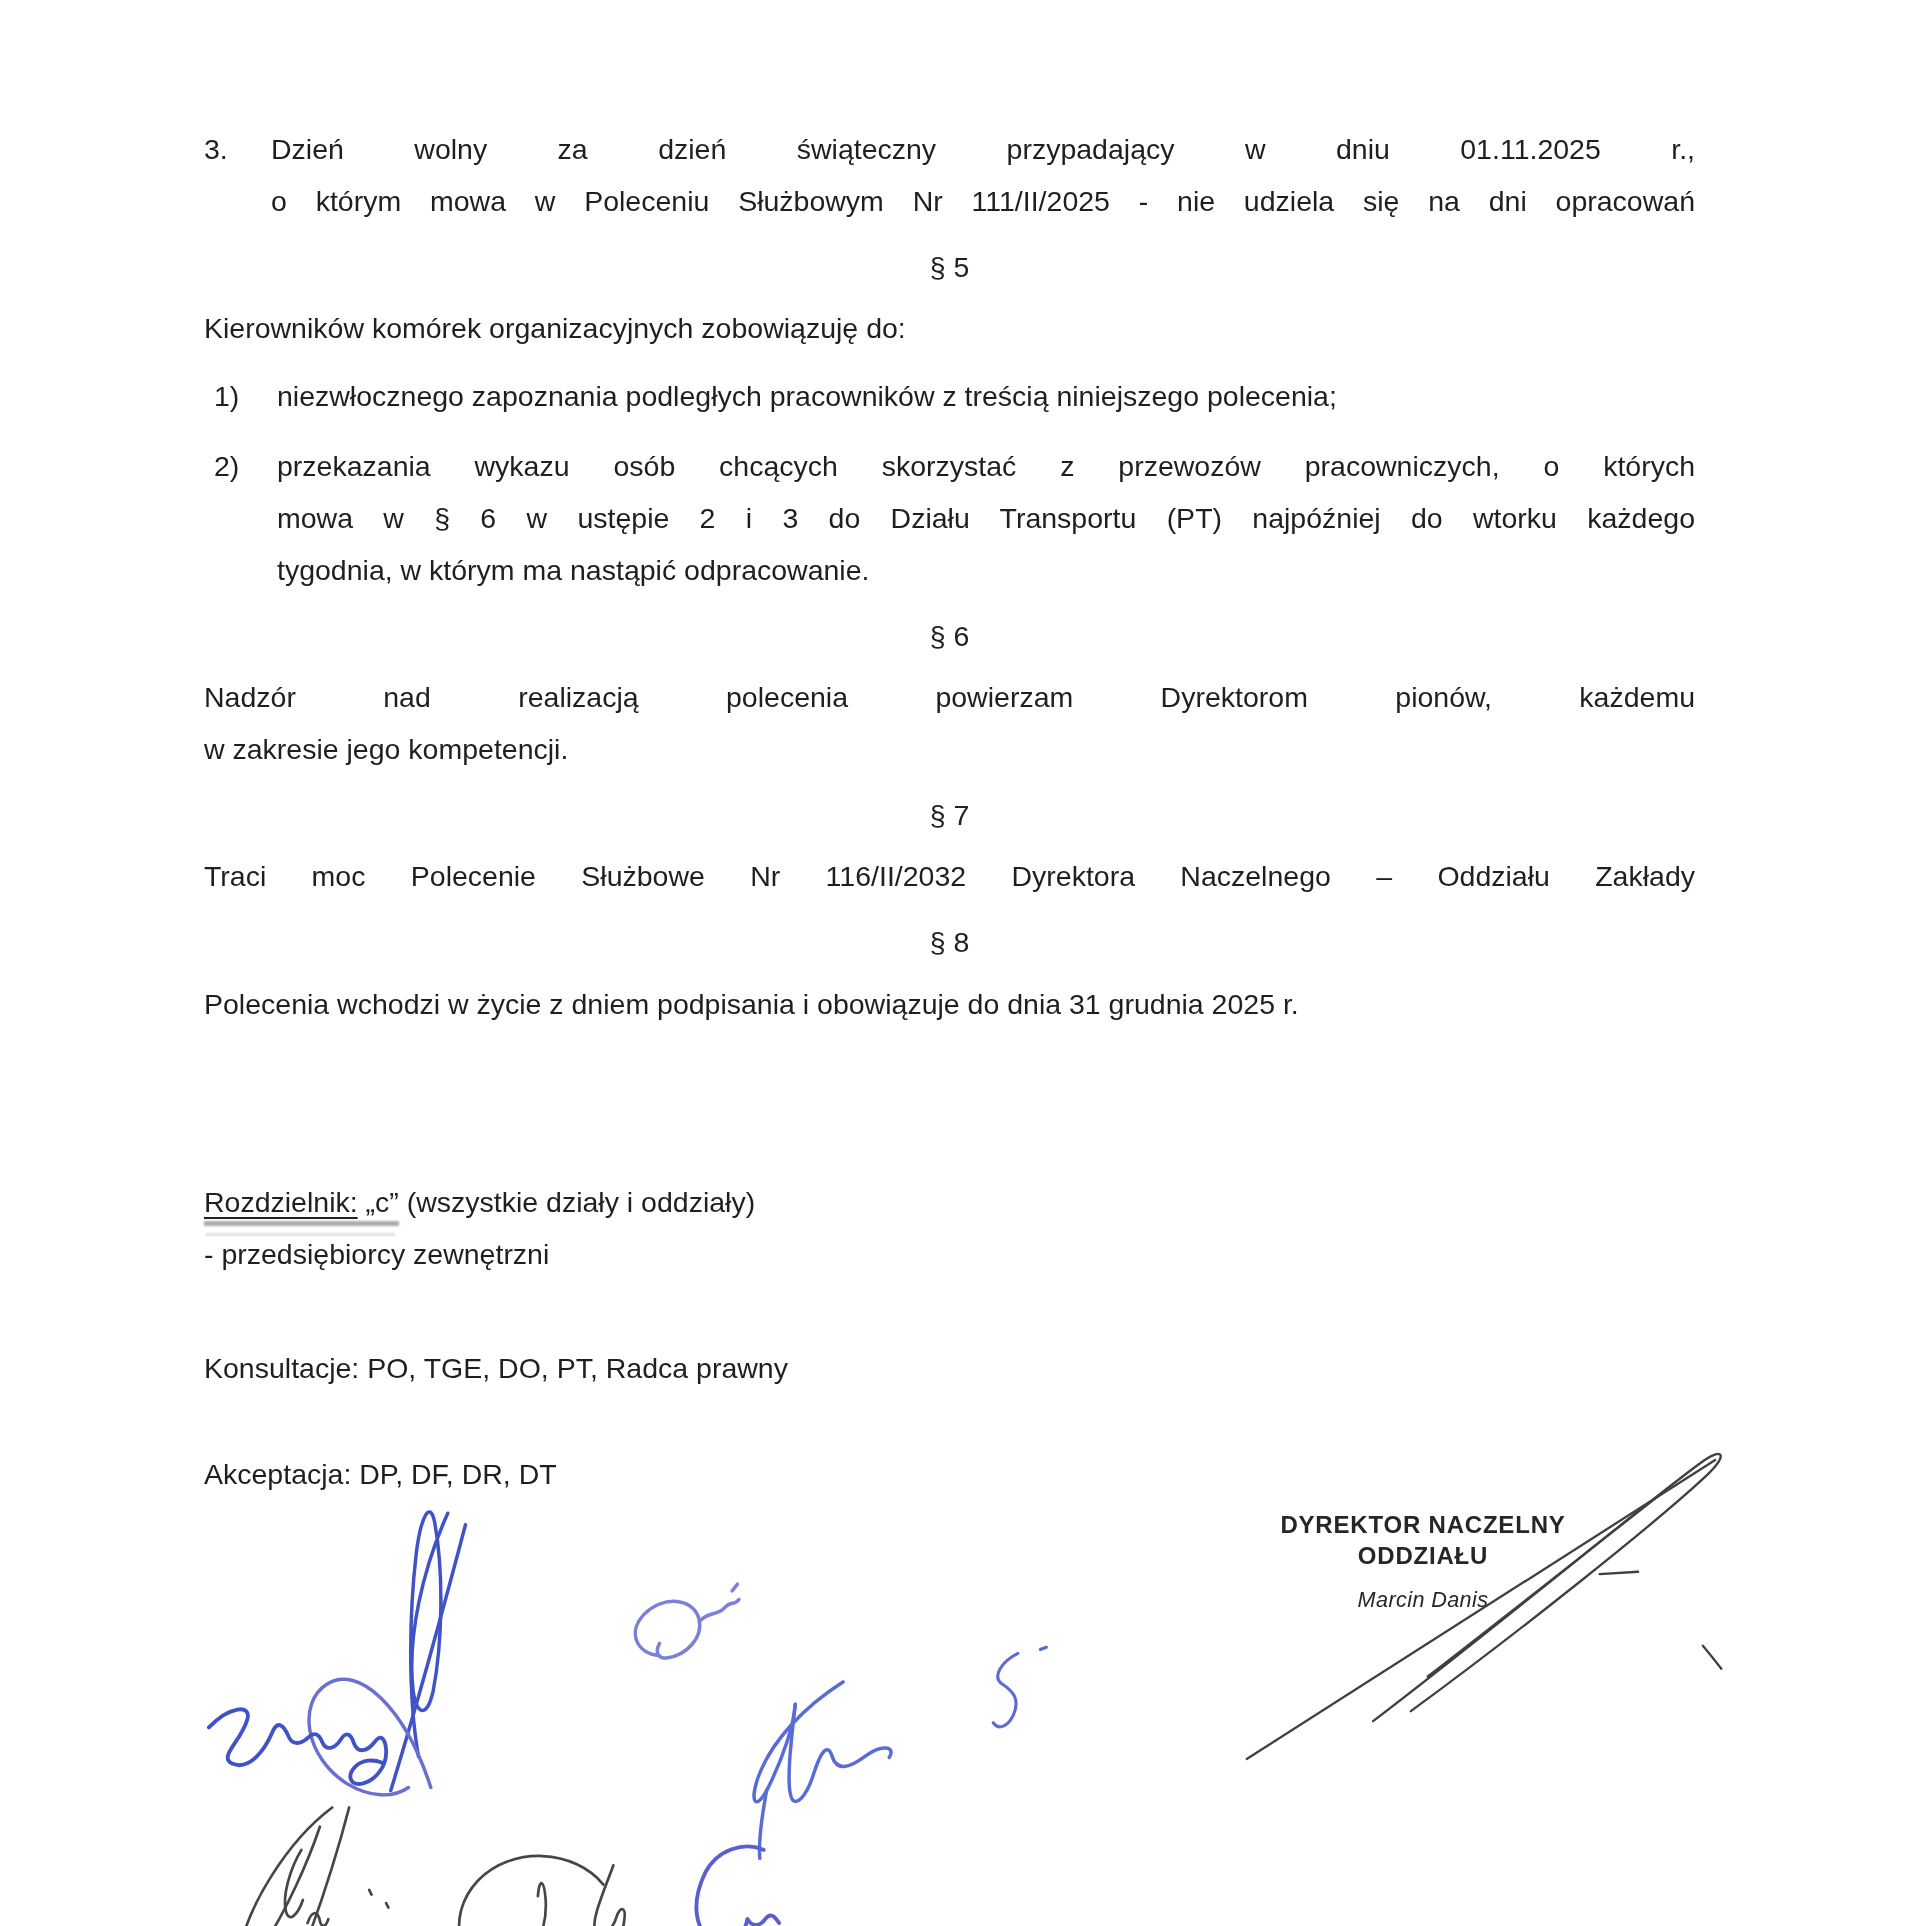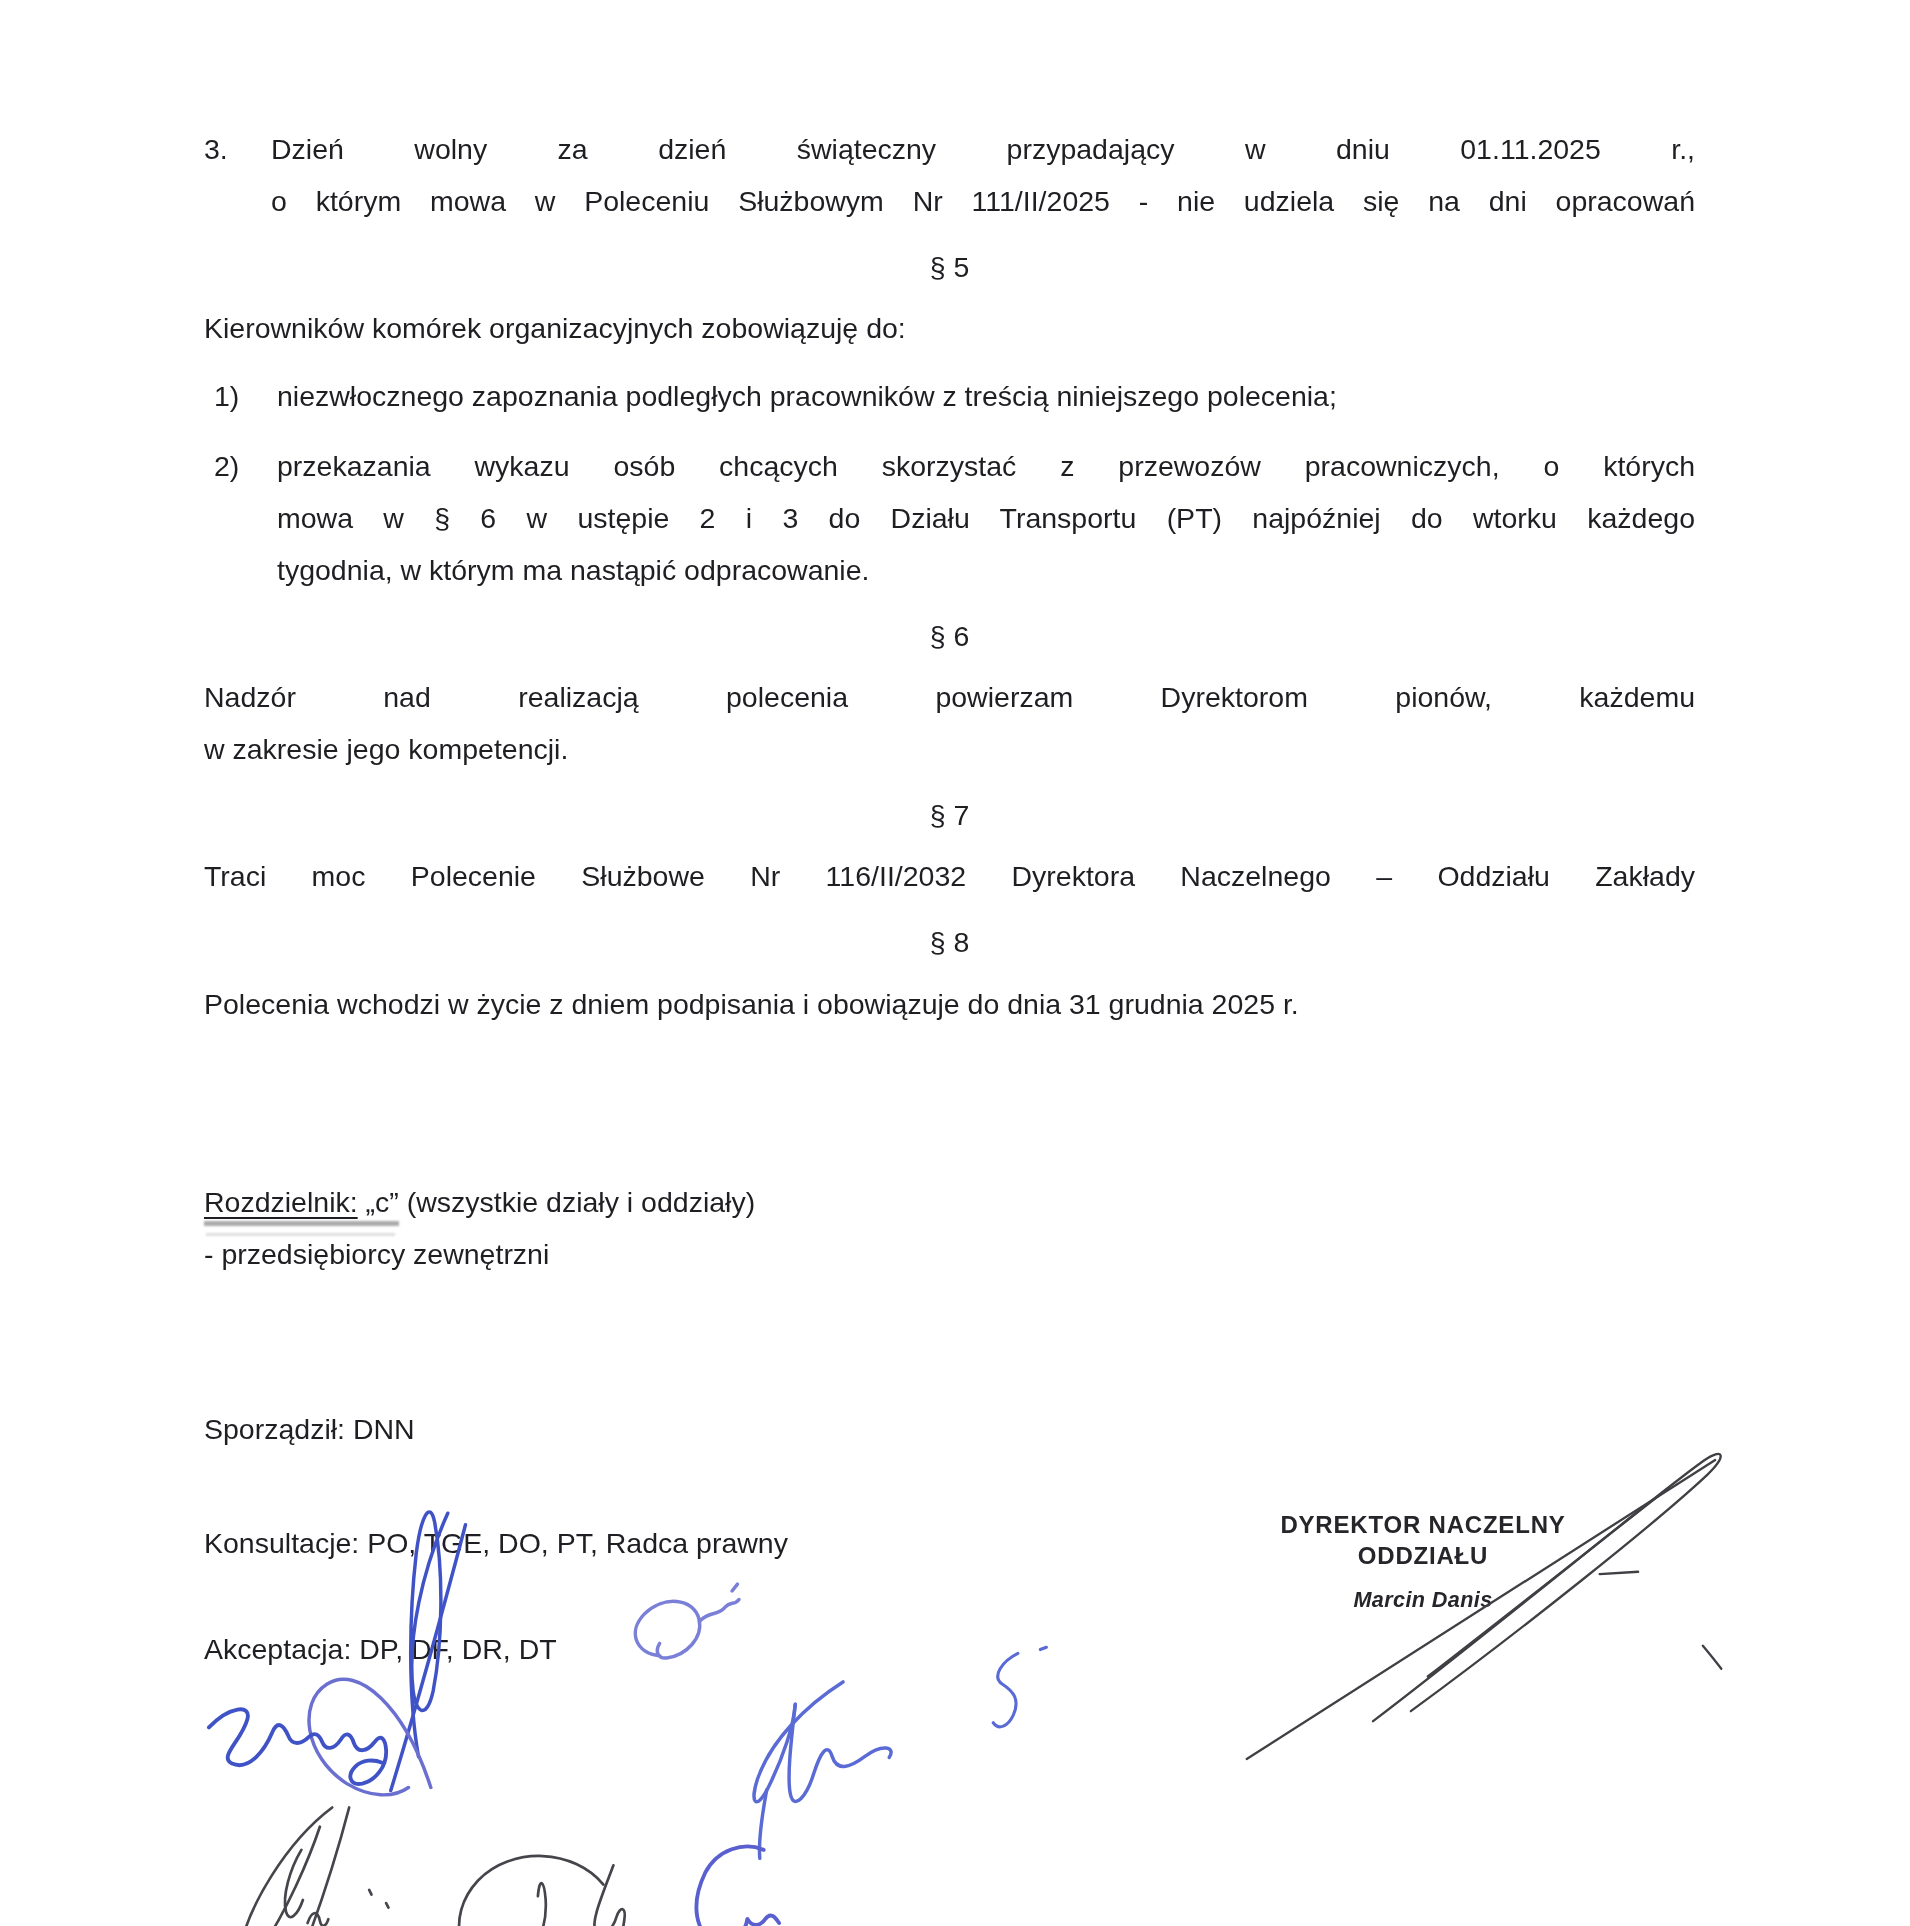--- a/index.html
+++ b/index.html
@@ -19,21 +19,21 @@
   .mt48{margin-top:18.5px;}
   .dist-block{margin-top:146px;position:relative;}
   .dist-label{text-decoration:underline;text-decoration-thickness:1.9px;text-underline-offset:5.4px;}
   .smudge{position:absolute;left:0;top:45px;width:195px;height:5.8px;background:#8f8f8f;opacity:.75;filter:blur(0.8px);}
   .smudge2{position:absolute;left:2.3px;top:57px;width:189px;height:3.1px;background:#d6d6d6;opacity:.8;filter:blur(0.8px);}
   .prepared{margin-top:123px;}
   .consult{margin-top:62px;}
   .accept{margin-top:54px;}
   .stamp{position:absolute;left:1219px;top:1509px;width:408px;text-align:center;color:#26262a;}
   .stamp-line{font-size:24px;font-weight:700;line-height:31px;letter-spacing:0.8px;}
-  .stamp-name{font-size:21.6px;font-weight:700;font-style:italic;margin-top:16px;letter-spacing:0.4px;}
+  .stamp-name{font-size:21.6px;font-weight:400;font-style:italic;margin-top:16px;letter-spacing:0.4px;}
   .ink{position:absolute;left:0;top:0;pointer-events:none;}
 </style>
 </head>
 <body>
 
 <div class="page">
 
   <div class="content">
 
     <div class="row">
@@ -79,21 +79,20 @@
 
     <div class="dist-block">
       <div class="lline">
         <span class="dist-label">Rozdzielnik:</span><span> „c” (wszystkie działy i oddziały)</span>
       </div>
       <div class="smudge"></div>
       <div class="smudge2"></div>
       <div class="lline">- przedsiębiorcy zewnętrzni</div>
     </div>
 
-    <div class="lline prepared">Sporządził: DNN</div>
     <div class="lline consult">Konsultacje: PO, TGE, DO, PT, Radca prawny</div>
     <div class="lline accept">Akceptacja: DP, DF, DR, DT</div>
 
   </div>
 
   <div class="stamp">
     <div class="stamp-line">DYREKTOR NACZELNY</div>
     <div class="stamp-line">ODDZIAŁU</div>
     <div class="stamp-name">Marcin Danis</div>
   </div>

